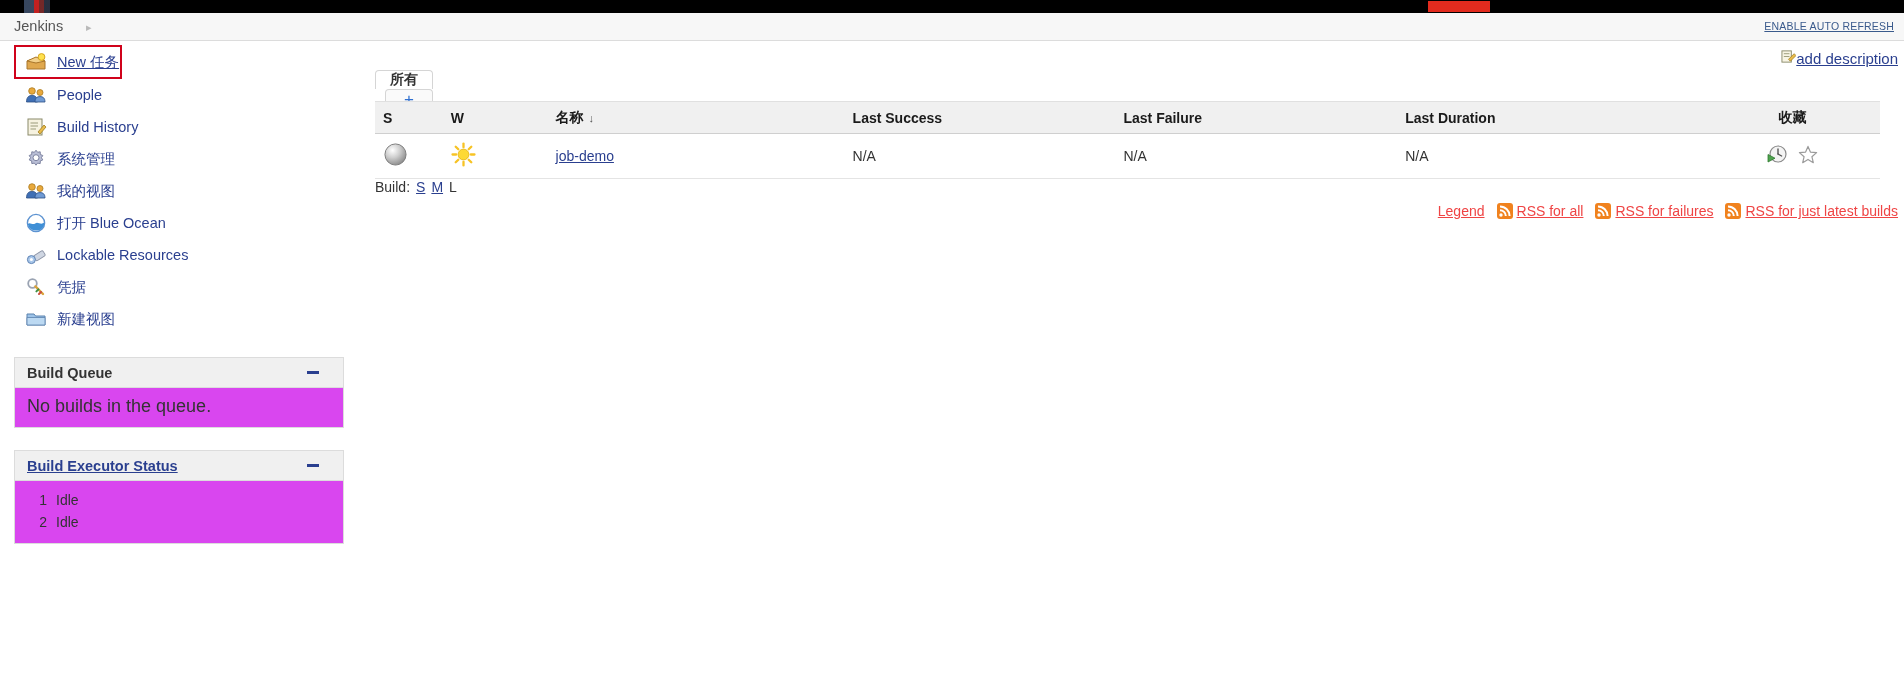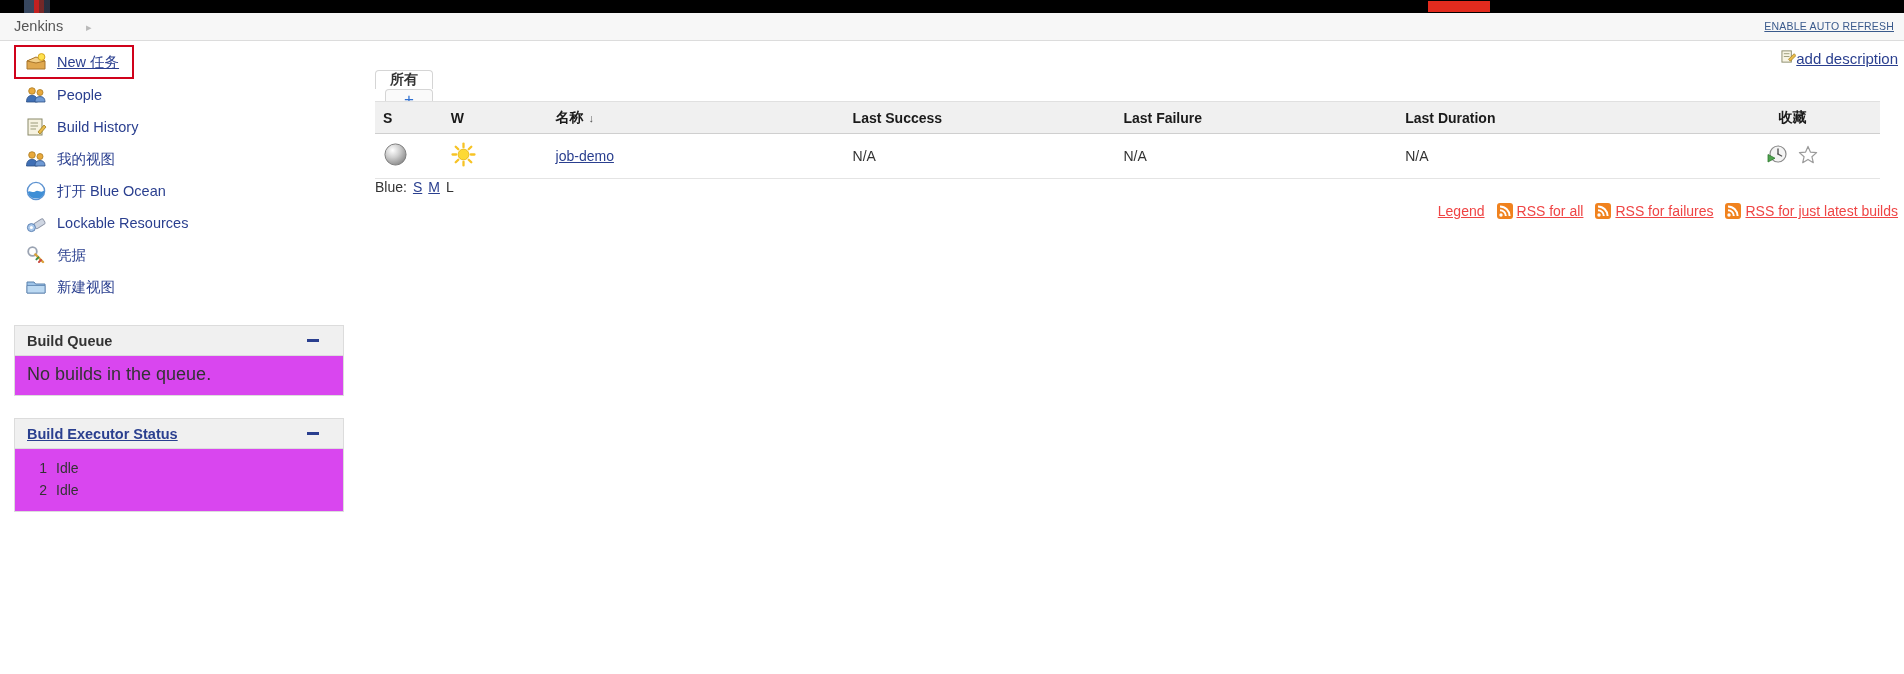--- a/index.html
+++ b/index.html
@@ -68,21 +68,21 @@
     flex: 0 0 24px;
   }
   .task-item .lbl {
     font-size: 14.5px; color: #2a3f8f; white-space: nowrap;
     cursor: pointer;
   }
   .task-item.highlighted {
     border: 2px solid #d0021b;
     margin: 0 0 0 14px;
     padding-left: 8px;
-    width: 120px;
+    width: 108px;
     height: 34px;
   }
   .task-item.highlighted .lbl { text-decoration: underline; }
 
   
   .widget {
     margin: 22px 0 0 14px; width: 330px;
     border: 1px solid #dcdcdc; background: #d946ef;
   }
   .widget-head {
@@ -231,20 +231,29 @@
             <rect x="3" y="3" width="14" height="16" fill="#f6f2e0" stroke="#8a8a6a" stroke-width="1"></rect>
             <line x1="5.5" y1="7" x2="13" y2="7" stroke="#9a9a7a" stroke-width="1"></line>
             <line x1="5.5" y1="10" x2="13" y2="10" stroke="#9a9a7a" stroke-width="1"></line>
             <line x1="5.5" y1="13" x2="11" y2="13" stroke="#9a9a7a" stroke-width="1"></line>
             <path d="M13 16 L19 9 L21 11 L15 18 Z" fill="#e9bb4c" stroke="#a07d1d" stroke-width=".8"></path>
           </svg>
         </span>
         <span class="lbl">Build History</span>
       </li>
 
+      <li class="task-item">
+        <span class="ico">
+          <svg width="22" height="22" viewBox="0 0 22 22">
+            <path d="M11 2.2 L12.6 4.3 L15.2 3.8 L15.3 6.5 L17.8 7.5 L16.4 9.7 L17.8 11.9 L15.3 12.9 L15.2 15.6 L12.6 15.1 L11 17.2 L9.4 15.1 L6.8 15.6 L6.7 12.9 L4.2 11.9 L5.6 9.7 L4.2 7.5 L6.7 6.5 L6.8 3.8 L9.4 4.3 Z" fill="#b9bed6" stroke="#7d83a0" stroke-width="1"></path>
+            <circle cx="11" cy="9.7" r="3" fill="#ffffff" stroke="#7d83a0" stroke-width="1"></circle>
+          </svg>
+        </span>
+        <span class="lbl">系统管理</span>
+      </li>
 
       <li class="task-item">
         <span class="ico">
           <svg width="22" height="22" viewBox="0 0 22 22">
             <circle cx="7" cy="7" r="3.3" fill="#e9a93c" stroke="#a97a20" stroke-width=".8"></circle>
             <path d="M1.5 18 C1.5 13 4 11.4 7 11.4 C10 11.4 12.5 13 12.5 18 Z" fill="#3f6fb5" stroke="#2b4e84" stroke-width=".8"></path>
             <circle cx="15" cy="8.5" r="3" fill="#e9a93c" stroke="#a97a20" stroke-width=".8"></circle>
             <path d="M10 18 C10 13.8 12.2 12.6 15 12.6 C17.8 12.6 20 13.8 20 18 Z" fill="#6f9ad4" stroke="#2b4e84" stroke-width=".8"></path>
           </svg>
         </span>
@@ -410,21 +419,21 @@
                   <path d="M11 2.4 L13.4 8.1 L19.6 8.6 L14.9 12.7 L16.3 18.7 L11 15.4 L5.7 18.7 L7.1 12.7 L2.4 8.6 L8.6 8.1 Z" fill="#ffffff" stroke="#9b9b9b" stroke-width="1.2" stroke-linejoin="round"></path>
                 </svg>
               </span>
             </span>
           </td>
         </tr>
       </tbody>
     </table>
 
     <div class="icon-size-row">
-      <span>Blue:</span><span class="szlink">S</span><span class="szlink">M</span><span class="szcur">L</span>
+      <span>Build:</span><span class="szlink">S</span><span class="szlink">M</span><span class="szcur">L</span>
     </div>
 
     <div class="footer-links">
       <a>
         <span>Legend</span>
       </a>
       <a>
         <span class="rss-ico">
           <svg width="16" height="16" viewBox="0 0 16 16">
             <rect x="0" y="0" width="16" height="16" rx="3" fill="#f0821e"></rect>

